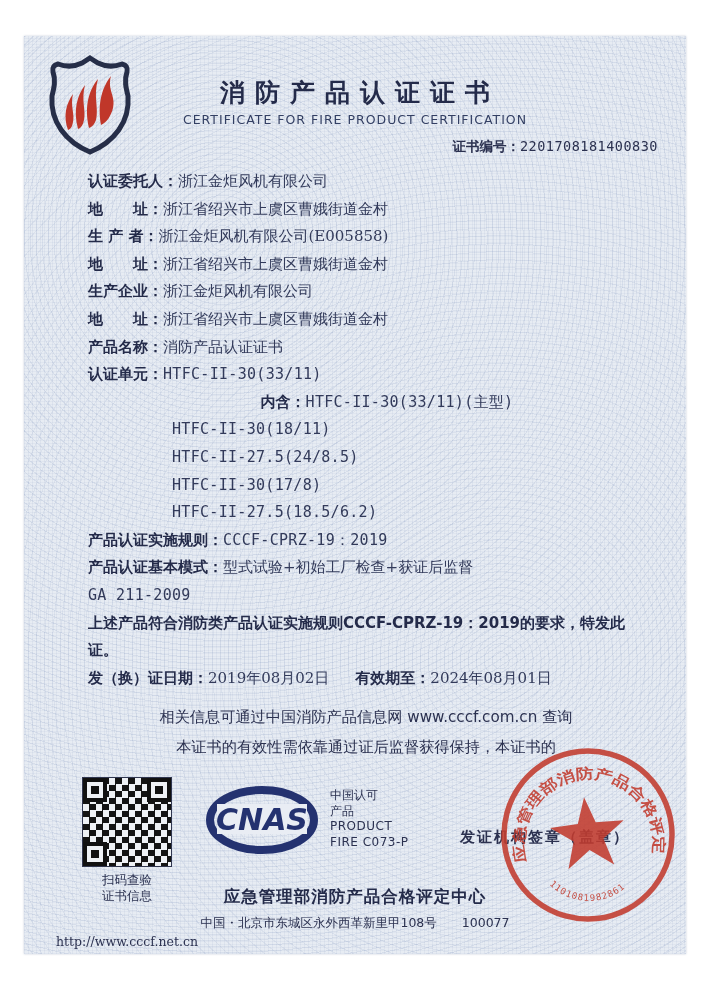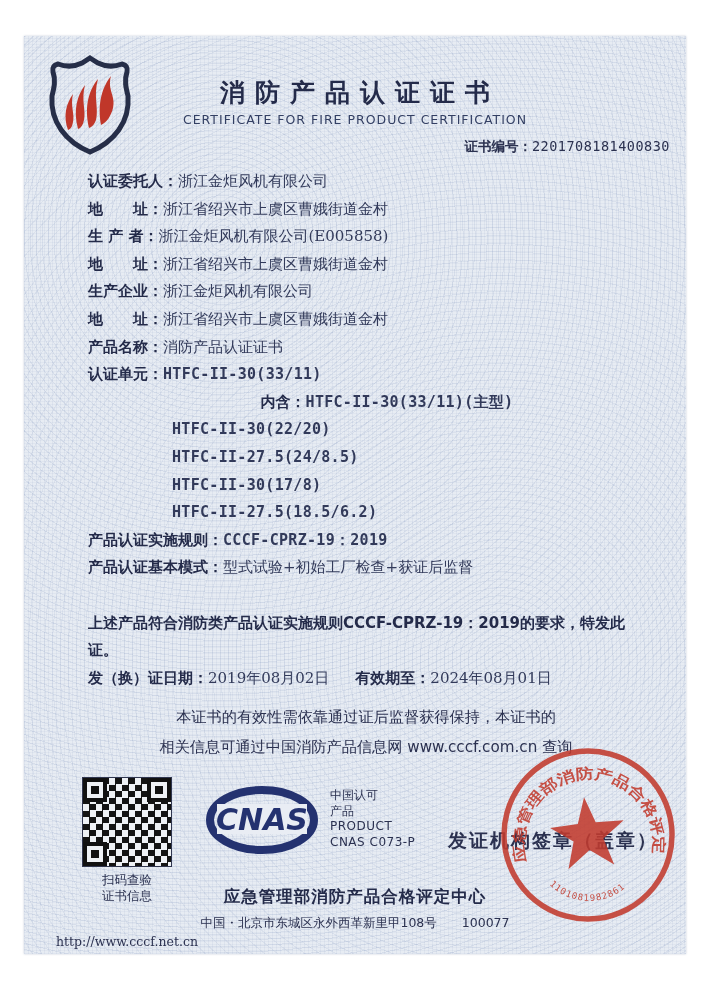--- a/index.html
+++ b/index.html
@@ -25,32 +25,32 @@
   .title {
     position:absolute; top:40px; left:0; width:100%;
     text-align:center; font-size:25px; font-weight:bold;
     letter-spacing:10px; color:#242b4a; text-indent:10px;
   }
   .subtitle {
     position:absolute; top:76px; left:0; width:100%;
     text-align:center; font-size:12.5px; letter-spacing:1px; color:#333f63;
   }
   .cert-no {
-    position:absolute; top:102px; right:16px;
+    position:absolute; top:102px; right:28px;
     font-size:13.5px; color:#2b3150; font-weight:bold;
   }
   .cert-no .num { font-family:"DejaVu Sans Mono", monospace; font-weight:normal; letter-spacing:.5px; }
   .content {
     position:absolute; left:64px; top:132px; width:556px;
     font-size:15px; line-height:27.6px;
   }
   .row { display:flex; white-space:nowrap; height:27.6px; align-items:baseline; }
   .lbl { font-weight:bold; color:#242b4a; flex:0 0 auto; }
   .val { color:#323a5a; font-family:"DejaVu Serif", serif; }
-  .code { font-family:"DejaVu Sans Mono", monospace; letter-spacing:.3px;font-weight:bold; }
+  .code { font-family:"DejaVu Sans Mono", monospace; letter-spacing:.3px; }
   .indent-models { padding-left:42px;justify-content:center; }
   .model-item-row { padding-left:84px; }
   .statement { font-weight:bold; color:#242b4a; white-space:normal; line-height:27.6px; }
   .center-row { justify-content:center; white-space:nowrap; }
   .gap-left { margin-left:26px; }
   .notice { margin-top:10px; text-align:center; font-size:15.2px; line-height:30px; color:#2b3150; white-space:nowrap; }
   
   .qr {
     position:absolute; left:59px; top:742px; width:88px; height:88px;
     background:
@@ -61,21 +61,21 @@
   .qr .finder { position:absolute; width:24px; height:24px; border:4px solid #111; background:#eef1f5; }
   .qr .finder::after { content:""; position:absolute; left:4px; top:4px; width:8px; height:8px; background:#111; }
   .qr .f-tl { left:0; top:0; }
   .qr .f-tr { right:0; top:0; }
   .qr .f-bl { left:0; bottom:0; }
   .qr-caption { position:absolute; left:35px; top:836px; width:136px; text-align:center;
     font-size:12.5px; line-height:16px; color:#2b3150; }
   .cnas { position:absolute; left:181px; top:746px; width:114px; height:76px; }
   .accred { position:absolute; left:306px; top:752px; font-size:12px; line-height:15.5px; color:#2b3150; }
   .accred .en { letter-spacing:.5px; }
-  .sign-label { position:absolute; left:424px; top:792px; font-size:19px; font-weight:bold;
+  .sign-label { position:absolute; left:436px; top:792px; font-size:15px; font-weight:bold;
     letter-spacing:2px; color:#2b3150;font-family:Liberation Mono, monospace; }
   .seal { position:absolute; left:476px; top:711px; width:176px; height:176px;
     opacity:.88; transform:rotate(-6deg); }
   .org-name { position:absolute; left:0; top:850px; width:100%; text-align:center;
     font-size:16.5px; font-weight:bold; letter-spacing:1px; color:#242b4a; }
   .address { position:absolute; left:0; top:879px; width:100%; text-align:center;
     font-size:12.5px; color:#2b3150; }
   .website { position:absolute; left:0; top:898px; width:100%; text-align:left;
     font-size:12.5px; color:#2b3150; font-family:"DejaVu Serif", serif;margin-left:32px; }
 </style>
@@ -130,55 +130,56 @@
     <div class="row">
         <span class="lbl">认证单元：</span>
         <span class="val code">HTFC-II-30(33/11)</span>
       </div>
 
     <div class="row indent-models">
       <span class="lbl">内含：</span>
       <span class="val code">HTFC-II-30(33/11)(主型)</span>
     </div>
     <div class="row model-item-row">
-        <span class="val code">HTFC-II-30(22/20)</span>
+        <span class="val code">HTFC-II-30(18/11)</span>
       </div>
     <div class="row model-item-row">
         <span class="val code">HTFC-II-27.5(24/8.5)</span>
       </div>
     <div class="row model-item-row">
         <span class="val code">HTFC-II-30(17/8)</span>
       </div>
     <div class="row model-item-row">
         <span class="val code">HTFC-II-27.5(18.5/6.2)</span>
       </div>
 
     <div class="row">
         <span class="lbl">产品认证实施规则：</span>
         <span class="val code">CCCF-CPRZ-19：2019</span>
       </div>
     <div class="row">
         <span class="lbl">产品认证基本模式：</span>
         <span class="val">型式试验+初始工厂检查+获证后监督</span>
       </div>
     <div class="row">
+        <span class="val code">GA 211-2009</span>
       </div>
 
     <div class="statement">上述产品符合消防类产品认证实施规则CCCF-CPRZ-19：2019的要求，特发此证。</div>
 
     <div class="row">
       <span class="lbl">发（换）证日期：</span>
       <span class="val">2019年08月02日</span>
       <span class="lbl gap-left">有效期至：</span>
       <span class="val">2024年08月01日</span>
     </div>
 
     <div class="notice">
+      <div>相关信息可通过中国消防产品信息网 www.cccf.com.cn 查询</div>
       <div>本证书的有效性需依靠通过证后监督获得保持，本证书的</div>
-      <div>相关信息可通过中国消防产品信息网 www.cccf.com.cn 查询</div>
     </div>
   </div>
 
   <div class="qr">
     <div class="finder f-tl"></div>
     <div class="finder f-tr"></div>
     <div class="finder f-bl"></div>
   </div>
   <div class="qr-caption">
     <div>扫码查验</div>
@@ -188,21 +189,21 @@
   <svg class="cnas" viewBox="0 0 114 76">
     <ellipse cx="57" cy="38" rx="52" ry="30" fill="none" stroke="#243270" stroke-width="8"></ellipse>
     <rect x="12" y="22" width="90" height="30" fill="#e9edf4"></rect>
     <text x="57" y="48" text-anchor="middle" font-size="30" font-weight="bold" font-style="italic" fill="#243270" font-family="DejaVu Sans, sans-serif">CNAS</text>
   </svg>
 
   <div class="accred">
     <div>中国认可</div>
     <div>产品</div>
     <div class="en">PRODUCT</div>
-    <div class="en">CNAS C073-P</div>
+    <div class="en">FIRE C073-P</div>
   </div>
 
   <div class="sign-label">发证机构签章（盖章）</div>
 
   <svg class="seal" viewBox="0 0 176 176">
     <defs>
       <path id="sealTop" d="M 24 108 A 65 65 0 1 1 152 108" fill="none"></path>
       <path id="sealBottom" d="M 42 130 A 56 56 0 0 0 134 130" fill="none"></path>
     </defs>
     <circle cx="88" cy="88" r="84" fill="none" stroke="#c23b2e" stroke-width="5.5"></circle>

